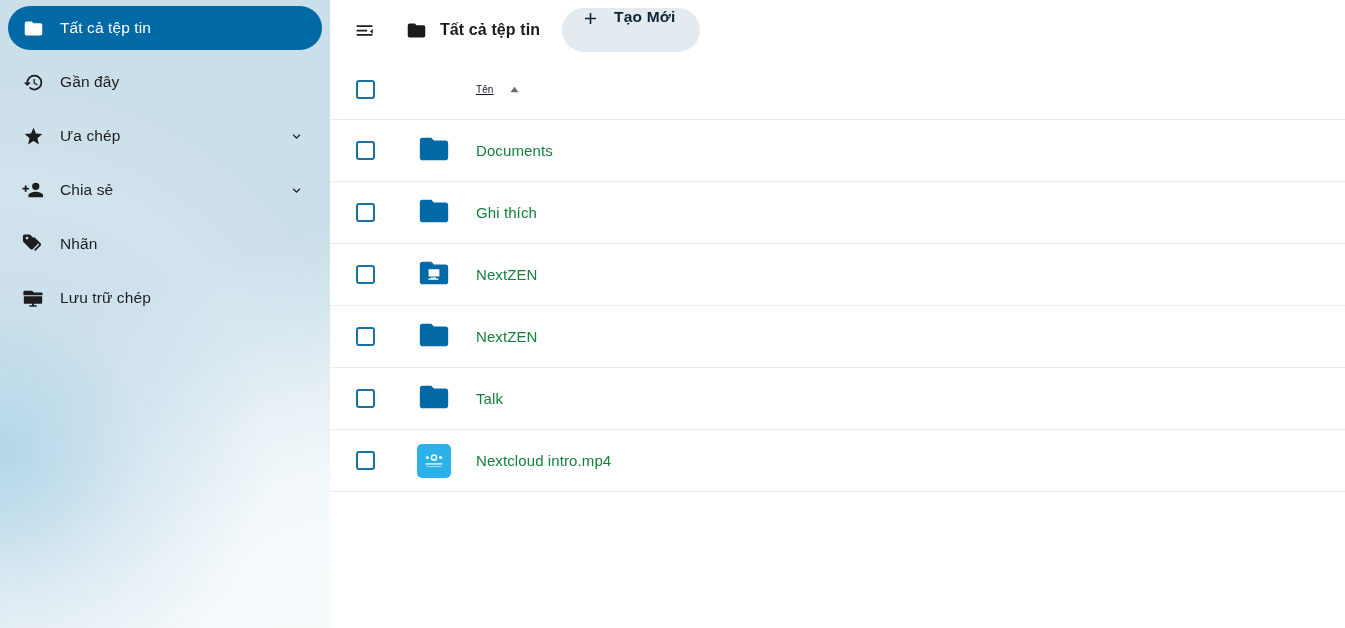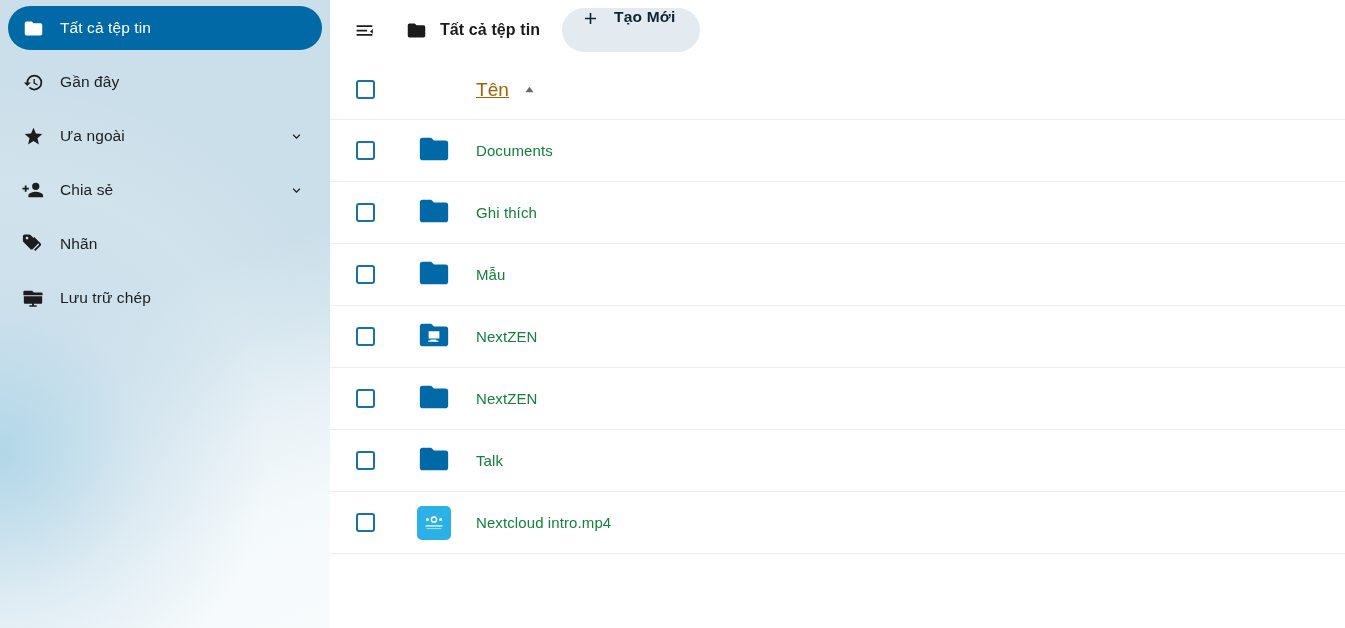--- a/index.html
+++ b/index.html
@@ -165,22 +165,22 @@
   }
   .name-cell {
     flex: 1 1 auto;
     display: flex;
     align-items: center;
     font-size: 15px;
     color: #15803d;
     letter-spacing: 0.1px;
   }
   .header .name-cell {
-    color: #a16207;
-    font-size: 19px;
+    color: #0f172a;
+    font-size: 10px;
     text-decoration: underline;
   }
   .sort-arrow {
     margin-left: 14px;
     display: inline-flex;
     align-items: center;
   }
   .thumb {
     width: 34px; height: 34px;
     border-radius: 5px;
@@ -216,21 +216,21 @@
         </span>
         <span class="nav-label">Gần đây</span>
       </li>
 
       <li class="nav-item">
         <span class="nav-icon">
           <svg width="21" height="21" viewBox="0 0 24 24">
               <path fill="#1d1d1d" d="M12 17.27 18.18 21l-1.64-7.03L22 9.24l-7.19-.61L12 2 9.19 8.63 2 9.24l5.46 4.73L5.82 21 12 17.27z"></path>
             </svg>
         </span>
-        <span class="nav-label">Ưa ngoài</span>
+        <span class="nav-label">Ưa chép</span>
         <span class="nav-chevron">
           <svg width="15" height="15" viewBox="0 0 24 24">
               <path fill="#1d1d1d" d="M7.41 8.59 12 13.17l4.59-4.58L18 10l-6 6-6-6 1.41-1.41z"></path>
             </svg>
         </span>
       </li>
 
       <li class="nav-item">
         <span class="nav-icon">
           <svg width="22" height="22" viewBox="0 0 24 24">
@@ -336,33 +336,20 @@
         <div class="icon-cell">
           <span>
             <svg width="34" height="34" viewBox="0 0 24 24">
                 <path fill="#0069a6" d="M10 4H4a2 2 0 0 0-2 2v12a2 2 0 0 0 2 2h16a2 2 0 0 0 2-2V8a2 2 0 0 0-2-2h-8l-2-2z"></path>
               </svg>
           </span>
         </div>
         <div class="name-cell">Ghi thích</div>
       </div>
 
-      <div class="row file">
-        <div class="cb-cell">
-          <div class="checkbox"></div>
-        </div>
-        <div class="icon-cell">
-          <span>
-            <svg width="34" height="34" viewBox="0 0 24 24">
-                <path fill="#0069a6" d="M10 4H4a2 2 0 0 0-2 2v12a2 2 0 0 0 2 2h16a2 2 0 0 0 2-2V8a2 2 0 0 0-2-2h-8l-2-2z"></path>
-              </svg>
-          </span>
-        </div>
-        <div class="name-cell">Mẫu</div>
-      </div>
 
       <div class="row file">
         <div class="cb-cell">
           <div class="checkbox"></div>
         </div>
         <div class="icon-cell">
           <span>
             <svg width="34" height="34" viewBox="0 0 24 24">
               <path fill="#0069a6" d="M10 4H4a2 2 0 0 0-2 2v12a2 2 0 0 0 2 2h16a2 2 0 0 0 2-2V8a2 2 0 0 0-2-2h-8l-2-2z"></path>
               <path fill="#ffffff" d="M8.2 9.4h7.6v5.1H8.2V9.4zm2.3 5.8h3v.7h1.6v.9H7.9v-.9h1.6v-.7h1z"></path>

